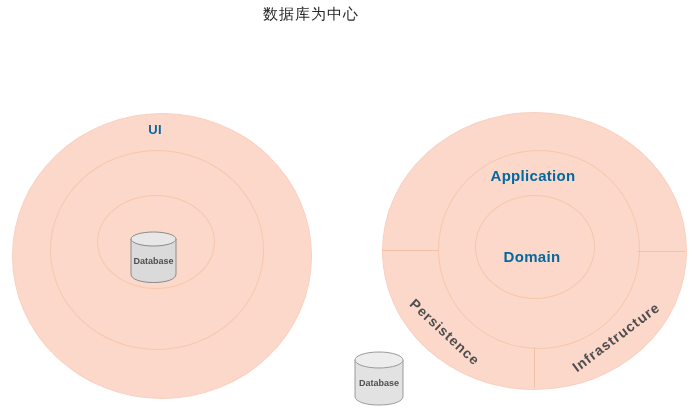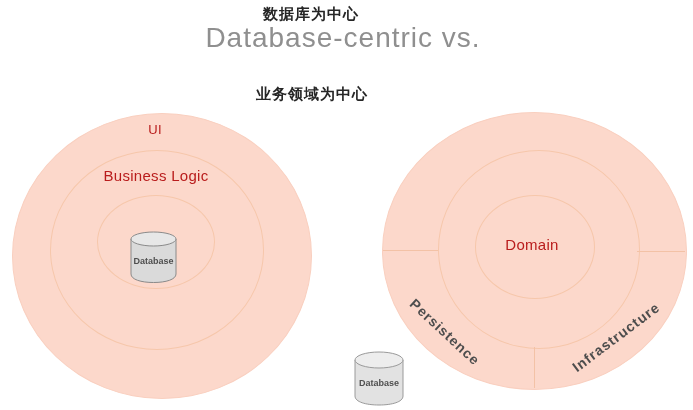--- a/index.html
+++ b/index.html
@@ -14,21 +14,21 @@
     height: 410px;
     background: #ffffff;
     overflow: hidden;
   }
   .abs { position: absolute; }
   .center-anchor { transform: translate(-50%, -50%); white-space: nowrap; }
 
   
   .zh-label {
     font-size: 15px;
-    font-weight: 700;
+    font-weight: 400;
     color: #262626;
     letter-spacing: 1px;
   }
   .big-title {
     font-size: 28px;
     font-weight: 300;
     color: #8f8f8f;
     letter-spacing: 1px;
     line-height: 1;
   }
@@ -42,22 +42,22 @@
     background: #fcd8cb;
     border: 1px solid #f9cfbf;
   }
   .ellipse.ring {
     border: 1px solid #f6c7ab;
     background: transparent;
   }
 
   
   .ring-label {
-    font-weight: normal;
-    color: #b91c1c;
+    font-weight: bold;
+    color: #0369a1;
     letter-spacing: 0.3px;
     text-align: right;
   }
   .fs13 { font-size: 13px; }
   .fs15 { font-size: 15px; }
   .rot-label {
     font-weight: bold;
     color: #4d4d4d;
     letter-spacing: 1px;
     font-size: 14px;
@@ -76,47 +76,45 @@
     fill: #4f4f4f;
   }
 </style>
 </head>
 <body>
 
 <div id="stage">
 
   <div class="abs center-anchor zh-label" style="left:311px; top:14px;">数据库为中心</div>
 
-  <div class="abs center-anchor big-title" style="left:343px; top:38px;">Database-centric vs.</div>
 
 
-  <div class="abs center-anchor zh-label" style="left:312px; top:94px;">业务领域为中心</div>
 
   <div class="ellipse outer" style="left:12px; top:113px; width:298px; height:284px;"></div>
   <div class="ellipse ring" style="left:50px; top:150px; width:212px; height:198px;"></div>
   <div class="ellipse ring" style="left:97px; top:195px; width:116px; height:92px;"></div>
 
   <div class="abs center-anchor ring-label fs13" style="left:155px; top:129px;">UI</div>
-  <div class="abs center-anchor ring-label fs15" style="left:156px; top:175px;">Business Logic</div>
 
   <svg class="abs" style="left:130px; top:231px;" width="47" height="53" viewBox="0 0 47 53">
     <path d="M1,8 V43 C1,48.5 11,51.5 23.5,51.5 C36,51.5 46,48.5 46,43 V8" fill="#dadada" stroke="#8a8a8a" stroke-width="1"></path>
     <ellipse cx="23.5" cy="8" rx="22.5" ry="7" fill="#e7e7e7" stroke="#8a8a8a" stroke-width="1"></ellipse>
     <text class="cyl-text" x="23.5" y="33" text-anchor="middle">Database</text>
   </svg>
 
   <div class="ellipse outer" style="left:382px; top:112px; width:303px; height:276px;"></div>
   <div class="ellipse ring" style="left:438px; top:150px; width:200px; height:197px;"></div>
   <div class="ellipse ring" style="left:475px; top:195px; width:118px; height:102px;"></div>
 
   <div class="abs divider-h" style="left:383px; top:250px; width:55px;"></div>
   <div class="abs divider-h" style="left:637px; top:251px; width:48px;"></div>
   <div class="abs divider-v" style="left:534px; top:347px; height:41px;"></div>
 
-  <div class="abs center-anchor ring-label fs15" style="left:532px; top:244px;">Domain</div>
+  <div class="abs center-anchor ring-label fs15" style="left:533px; top:175px;">Application</div>
+  <div class="abs center-anchor ring-label fs15" style="left:532px; top:256px;">Domain</div>
 
   <div class="abs rot-label" style="left:445px; top:332px; transform:translate(-50%,-50%) rotate(43deg);">Persistence</div>
   <div class="abs rot-label" style="left:616px; top:337px; transform:translate(-50%,-50%) rotate(-37deg);">Infrastructure</div>
 
   <svg class="abs" style="left:354px; top:351px;" width="50" height="55" viewBox="0 0 50 55">
     <path d="M1,9 V45 C1,51 12,54 25,54 C38,54 49,51 49,45 V9" fill="#e2e2e2" stroke="#9a9a9a" stroke-width="1"></path>
     <ellipse cx="25" cy="9" rx="24" ry="8" fill="#ededed" stroke="#9a9a9a" stroke-width="1"></ellipse>
     <text class="cyl-text" x="25" y="35" text-anchor="middle">Database</text>
   </svg>
 

